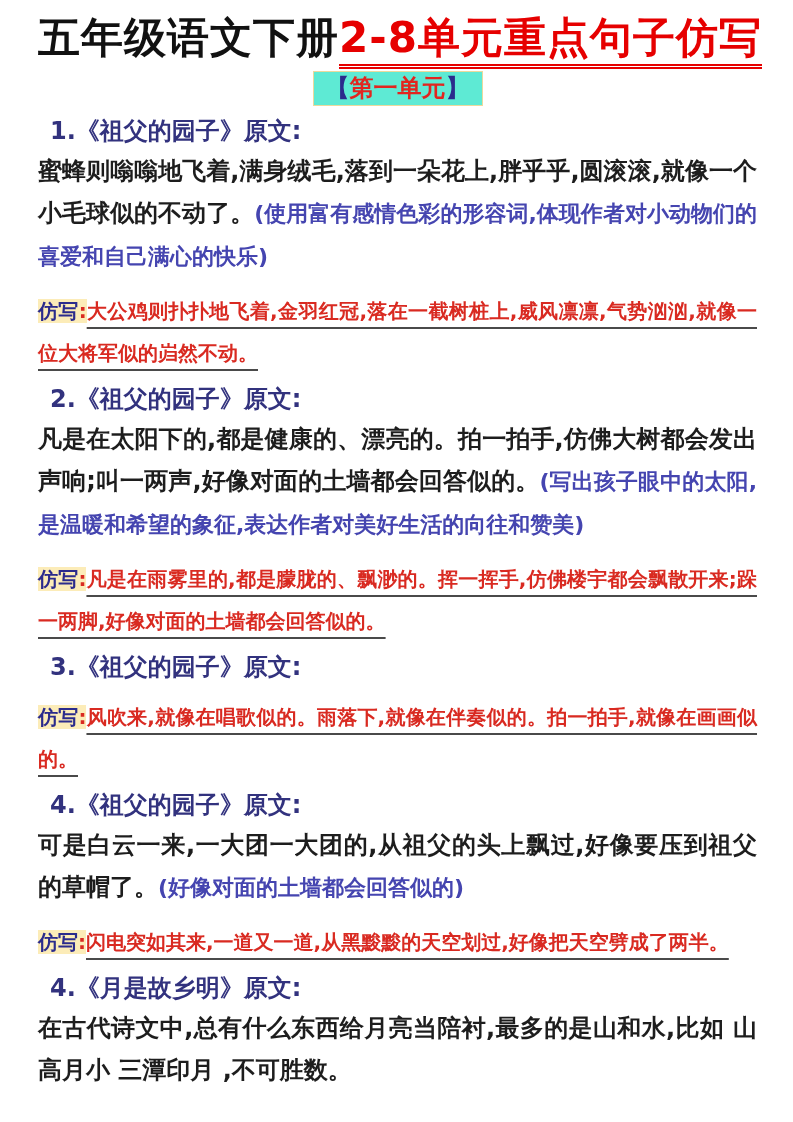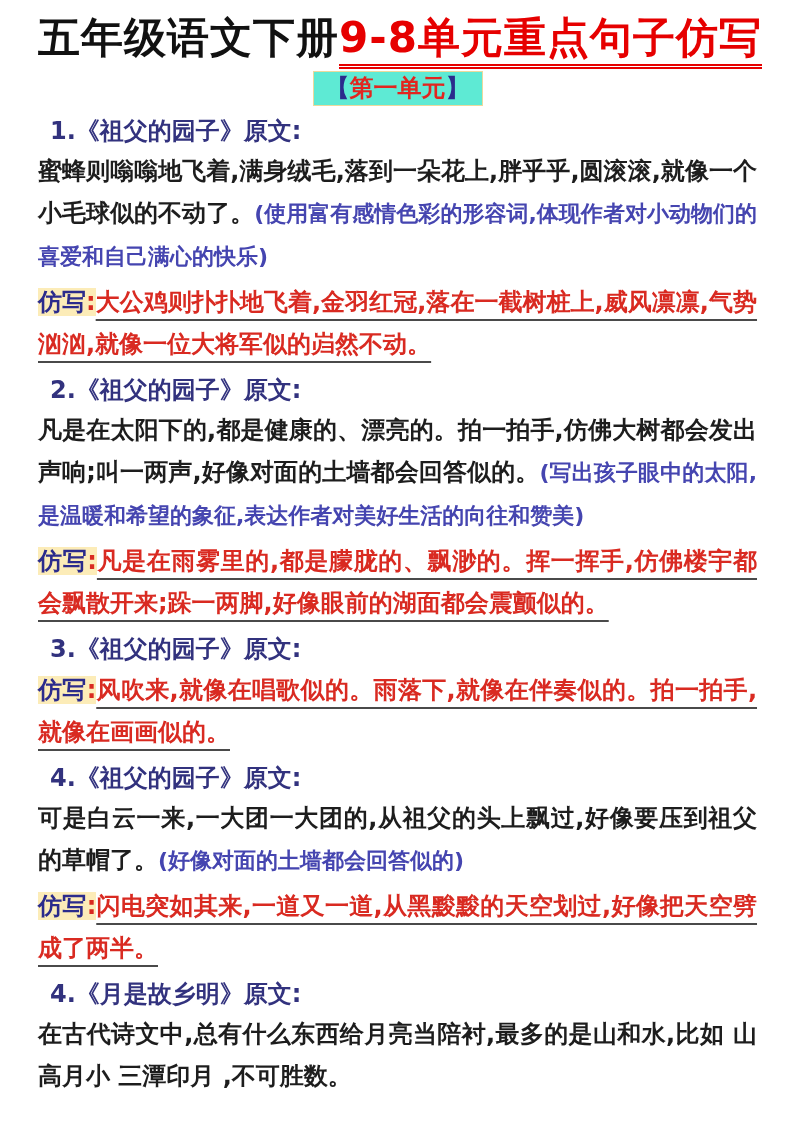--- a/index.html
+++ b/index.html
@@ -56,22 +56,22 @@
     line-height: 42px;
     color: #1d1d1d;
     text-align: justify;
   }
   .anno {
     color: #4545b0;
     font-size: 22px;
     font-weight: 600;
   }
   .imitate {
-    margin: 3px 0 4px 0;
-    font-size: 24px;
+    margin: 12px 0 4px 0;
+    font-size: 20px;
     font-weight: 700;
     line-height: 42px;
     text-align: justify;
   }
   .im-label-wrap { background: #fcecb8; }
   .im-label { color: #2b2b8c; }
   .im-colon { color: #d92a21; }
   .im-text {
     color: #d92a21;
     text-decoration: underline;
@@ -79,38 +79,38 @@
     text-decoration-thickness: 2px;
     text-underline-offset: 9px;
   }
 </style>
 </head>
 <body>
 
 <div class="page">
 
   <div class="title-line">
-    <span class="title-black">五年级语文下册</span><span class="title-red">9-8单元重点句子仿写</span>
+    <span class="title-black">五年级语文下册</span><span class="title-red">2-8单元重点句子仿写</span>
   </div>
 
   <div class="badge-row">
     <span class="unit-badge"><span class="bracket">【</span><span class="unit-text">第一单元</span><span class="bracket">】</span></span>
   </div>
 
   <div>
   <section>
     <h2 class="sec-heading">1.《祖父的园子》原文:</h2>
     <p class="body-par"><span>蜜蜂则嗡嗡地飞着,满身绒毛,落到一朵花上,胖乎乎,圆滚滚,就像一个小毛球似的不动了。</span><span class="anno">(使用富有感情色彩的形容词,体现作者对小动物们的喜爱和自己满心的快乐)</span></p>
     <p class="imitate"><span class="im-label-wrap"><span class="im-label">仿写</span><span class="im-colon">:</span></span><span class="im-text">大公鸡则扑扑地飞着,金羽红冠,落在一截树桩上,威风凛凛,气势汹汹,就像一位大将军似的岿然不动。</span></p>
   </section>
 
   <section>
     <h2 class="sec-heading">2.《祖父的园子》原文:</h2>
     <p class="body-par"><span>凡是在太阳下的,都是健康的、漂亮的。拍一拍手,仿佛大树都会发出声响;叫一两声,好像对面的土墙都会回答似的。</span><span class="anno">(写出孩子眼中的太阳,是温暖和希望的象征,表达作者对美好生活的向往和赞美)</span></p>
-    <p class="imitate"><span class="im-label-wrap"><span class="im-label">仿写</span><span class="im-colon">:</span></span><span class="im-text">凡是在雨雾里的,都是朦胧的、飘渺的。挥一挥手,仿佛楼宇都会飘散开来;跺一两脚,好像眼前的湖面都会震颤似的。</span></p>
+    <p class="imitate"><span class="im-label-wrap"><span class="im-label">仿写</span><span class="im-colon">:</span></span><span class="im-text">凡是在雨雾里的,都是朦胧的、飘渺的。挥一挥手,仿佛楼宇都会飘散开来;跺一两脚,好像对面的土墙都会回答似的。</span></p>
   </section>
 
   <section>
     <h2 class="sec-heading">3.《祖父的园子》原文:</h2>
     <p class="imitate"><span class="im-label-wrap"><span class="im-label">仿写</span><span class="im-colon">:</span></span><span class="im-text">风吹来,就像在唱歌似的。雨落下,就像在伴奏似的。拍一拍手,就像在画画似的。</span></p>
   </section>
 
   <section>
     <h2 class="sec-heading">4.《祖父的园子》原文:</h2>
     <p class="body-par"><span>可是白云一来,一大团一大团的,从祖父的头上飘过,好像要压到祖父的草帽了。</span><span class="anno">(好像对面的土墙都会回答似的)</span></p>

